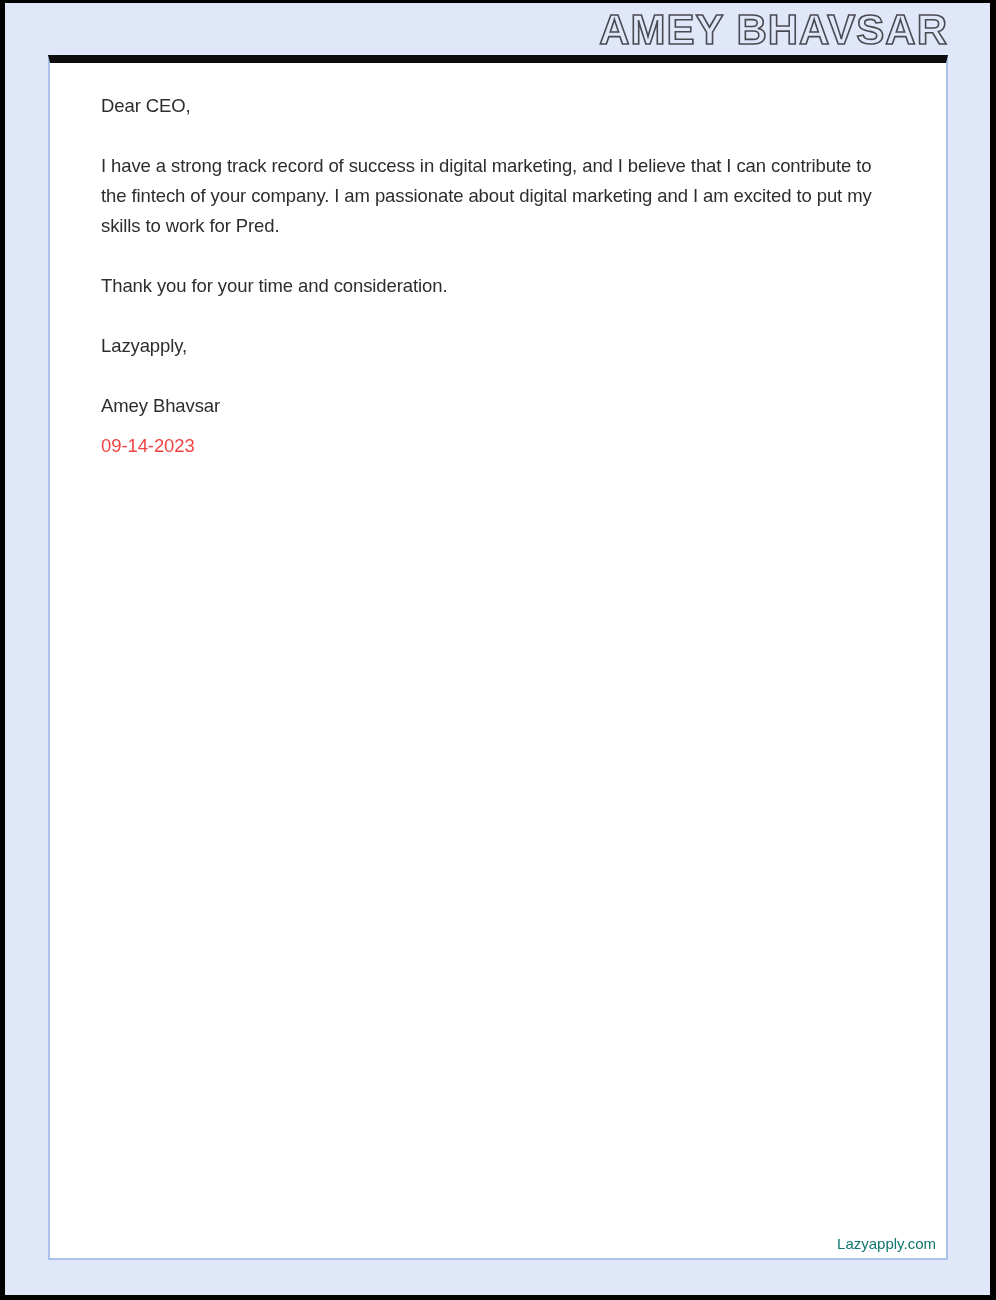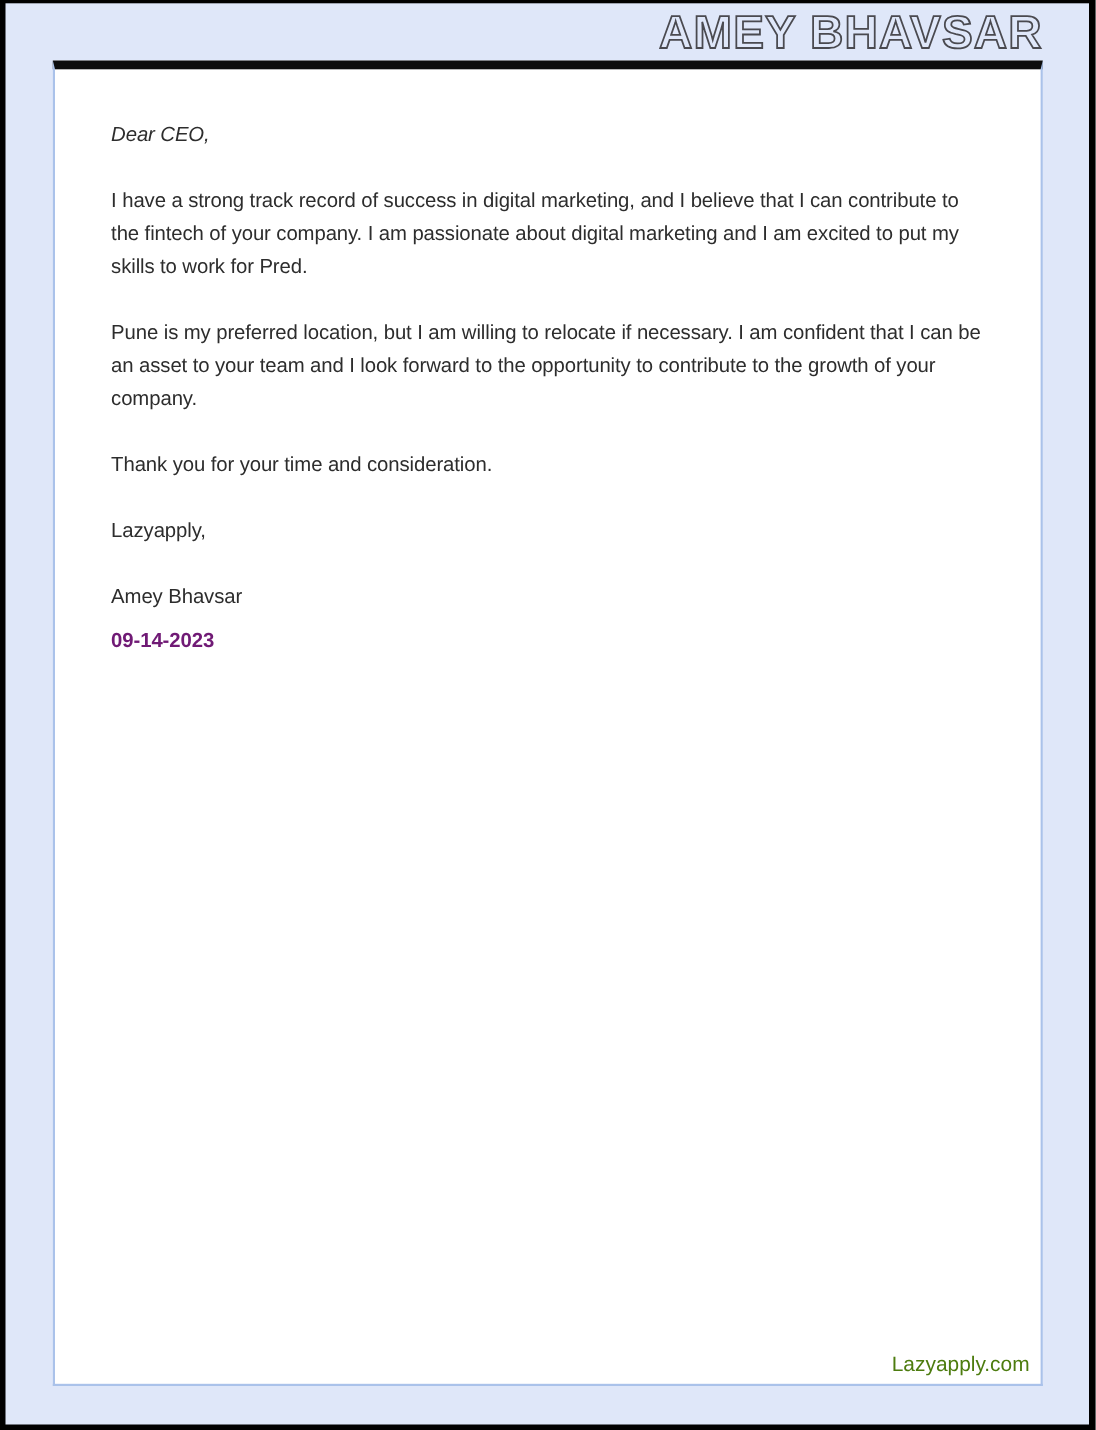--- a/index.html
+++ b/index.html
@@ -45,46 +45,44 @@
   .content {
     position: absolute;
     left: 51px; top: 28px;
     width: 800px;
     font-size: 18.5px;
     line-height: 30px;
     color: #2d2d2d;
     letter-spacing: -0.1px;
   }
   .content p { margin: 30px 0 0 0; }
-  .content p:first-child { margin-top: 16px; font-style: italic; }
+  .content p:first-child { margin-top: 0; }
   .content p.date {
     margin-top: 10px;
-    color: #701a75;
+    color: #ef4444;
     cursor: pointer;
-    font-weight: bold;
   }
   .watermark {
     position: absolute;
     right: 10px; bottom: 6px;
-    font-size: 19px;
-    color: #4d7c0f;
+    font-size: 15px;
+    color: #0f766e;
   }
 </style>
 </head>
 <body>
 
 <div class="bg"></div>
 
 <div class="header-title">AMEY BHAVSAR</div>
 
 <div class="page">
   <div class="content">
     <p>Dear CEO,</p>
     <p>I have a strong track record of success in digital marketing, and I believe that I can contribute to the fintech of your company. I am passionate about digital marketing and I am excited to put my skills to work for Pred.</p>
-    <p>Pune is my preferred location, but I am willing to relocate if necessary. I am confident that I can be an asset to your team and I look forward to the opportunity to contribute to the growth of your company.</p>
     <p>Thank you for your time and consideration.</p>
     <p>Lazyapply,</p>
     <p>Amey Bhavsar</p>
     <p class="date">09-14-2023</p>
   </div>
 
   <div class="watermark">Lazyapply.com</div>
 </div>
 
 </body></html>

